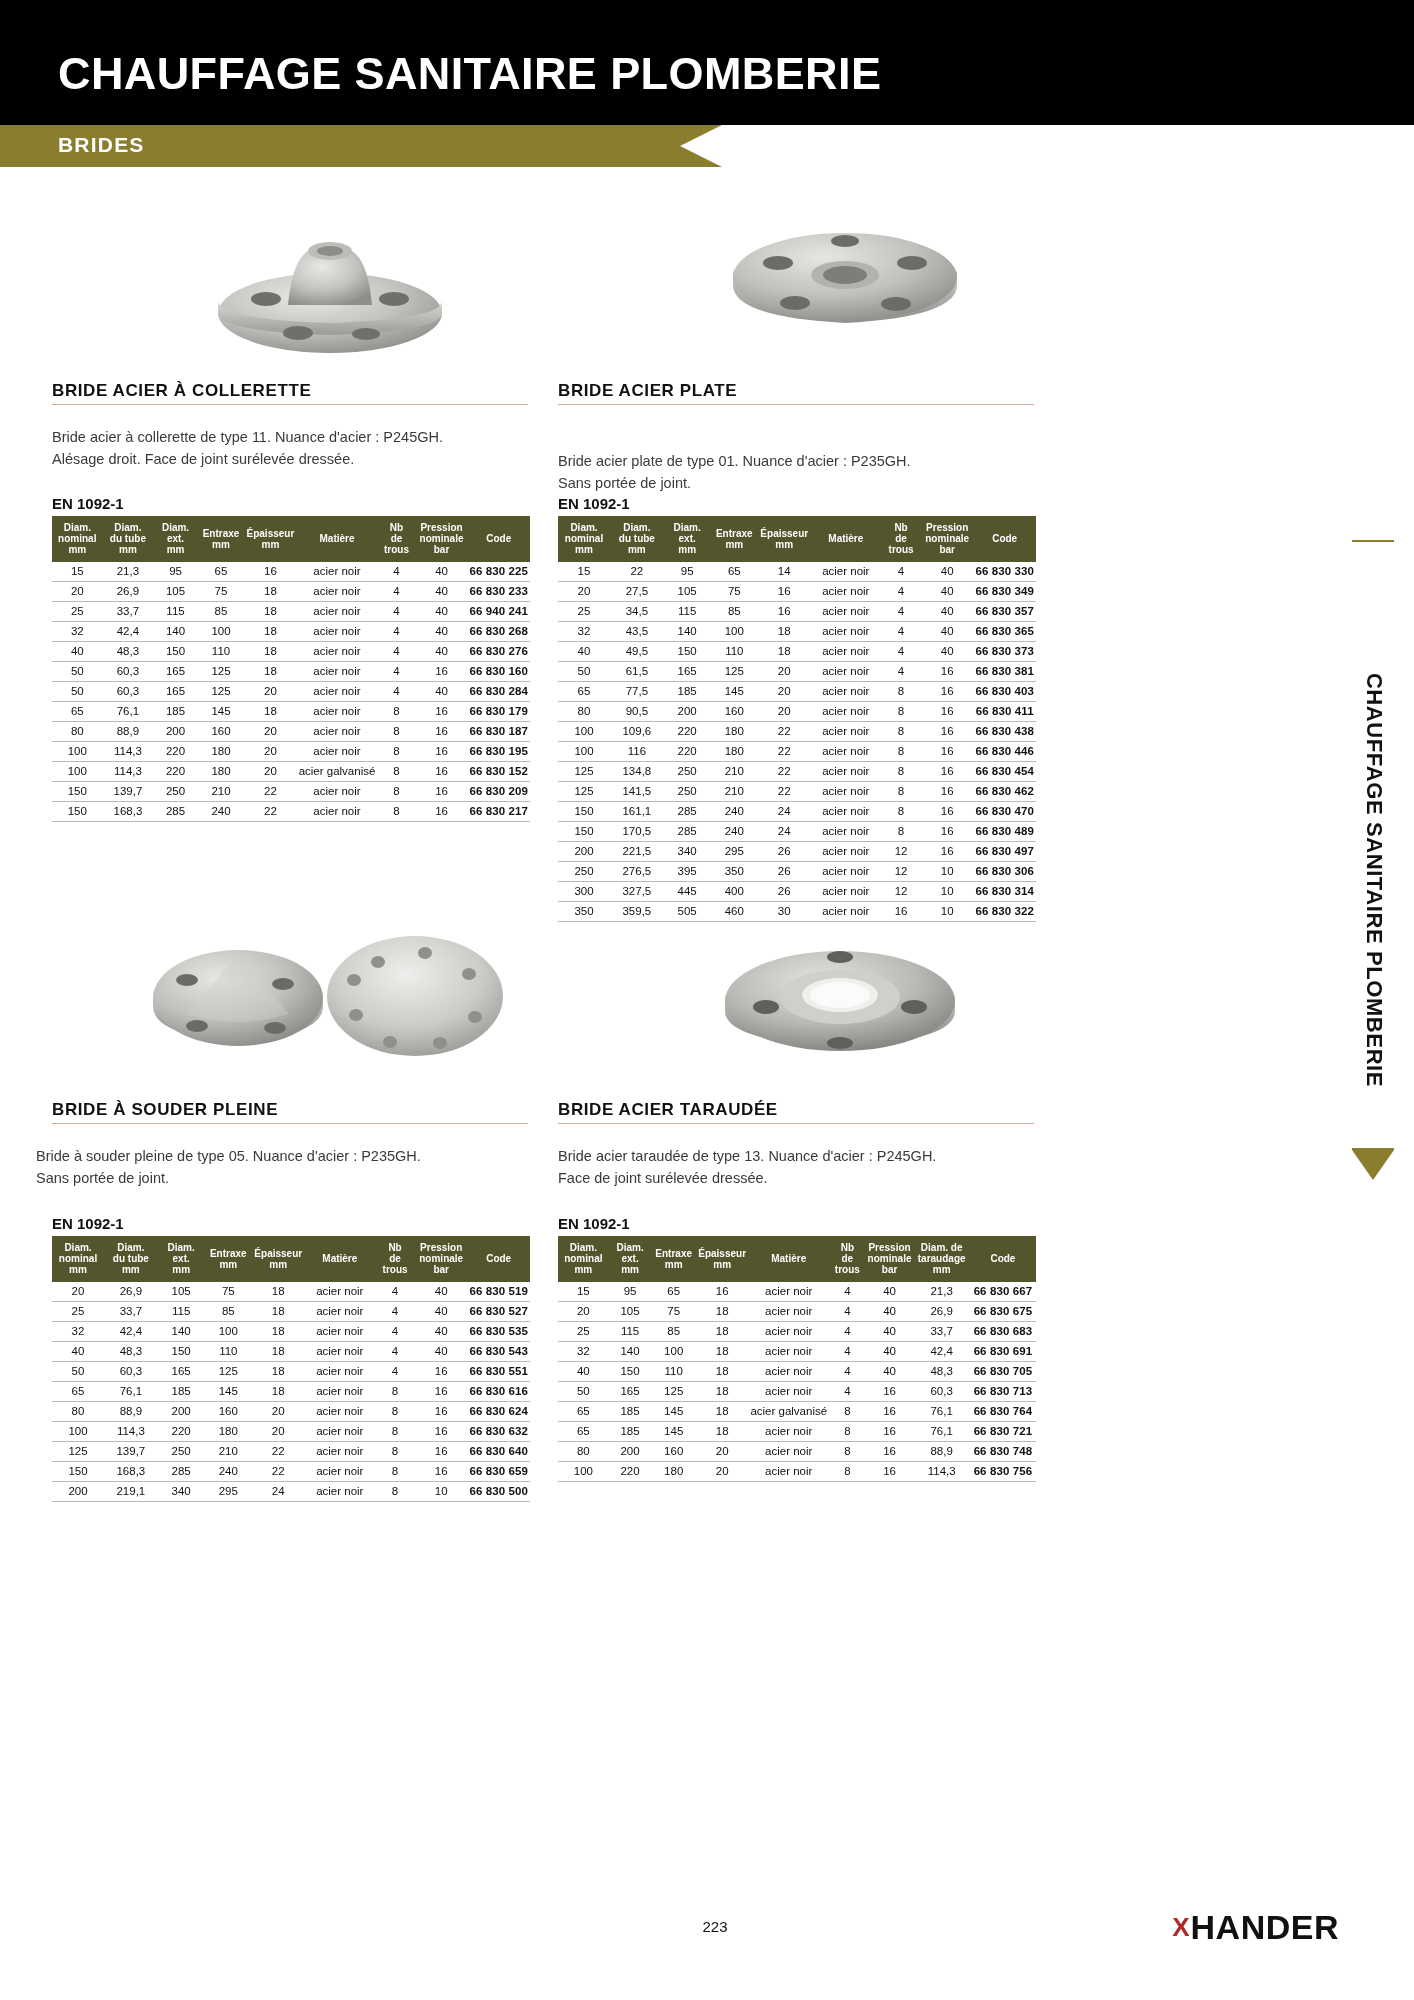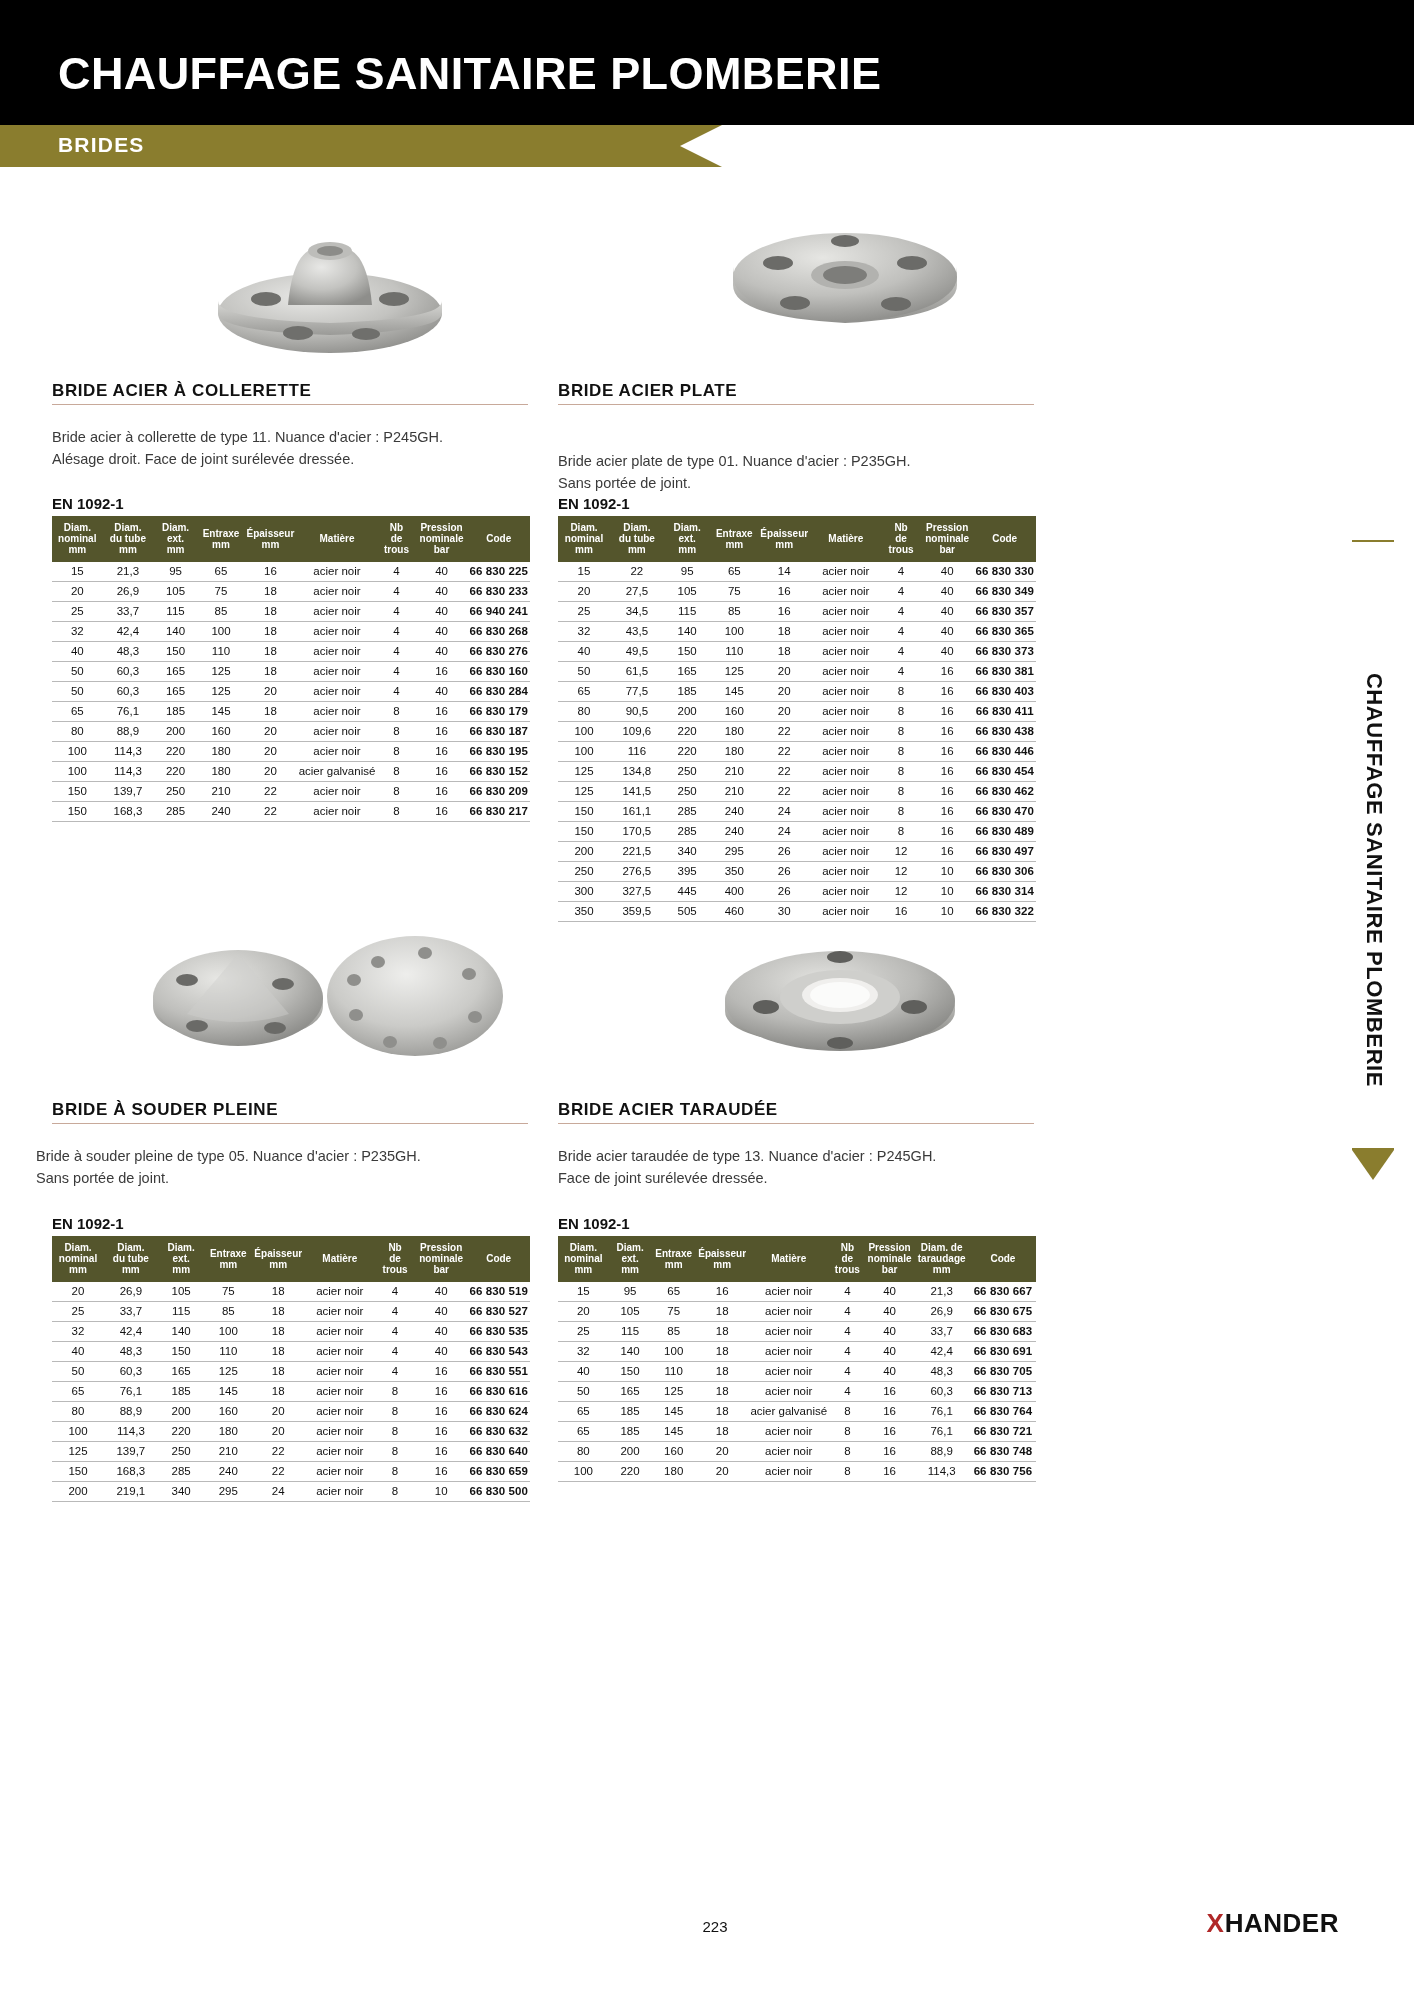--- a/index.html
+++ b/index.html
@@ -120,21 +120,21 @@
   
   .page-num {
     position: absolute; left: 8px; top: 1918px; width: 1414px;
     text-align: center; font-size: 15px; color: #111;
   }
   .brand {
     position: absolute; right: 75px; top: 1908px;
     display: flex; align-items: center; gap: 2px;
   }
   .brand-x { font-size: 26px; font-weight: bold; color: #b02828; letter-spacing: -1px; }
-  .brand-h { font-size: 26px; font-weight: bold; color: #111; letter-spacing: 0.5px; }
+  .brand-h { font-size: 34px; font-weight: bold; color: #111; letter-spacing: 0.5px; }
 
   
   .flange-svg { display: block; }
 </style>
 </head>
 <body>
 
 <div class="page">
 
   <div class="header-band"></div>

